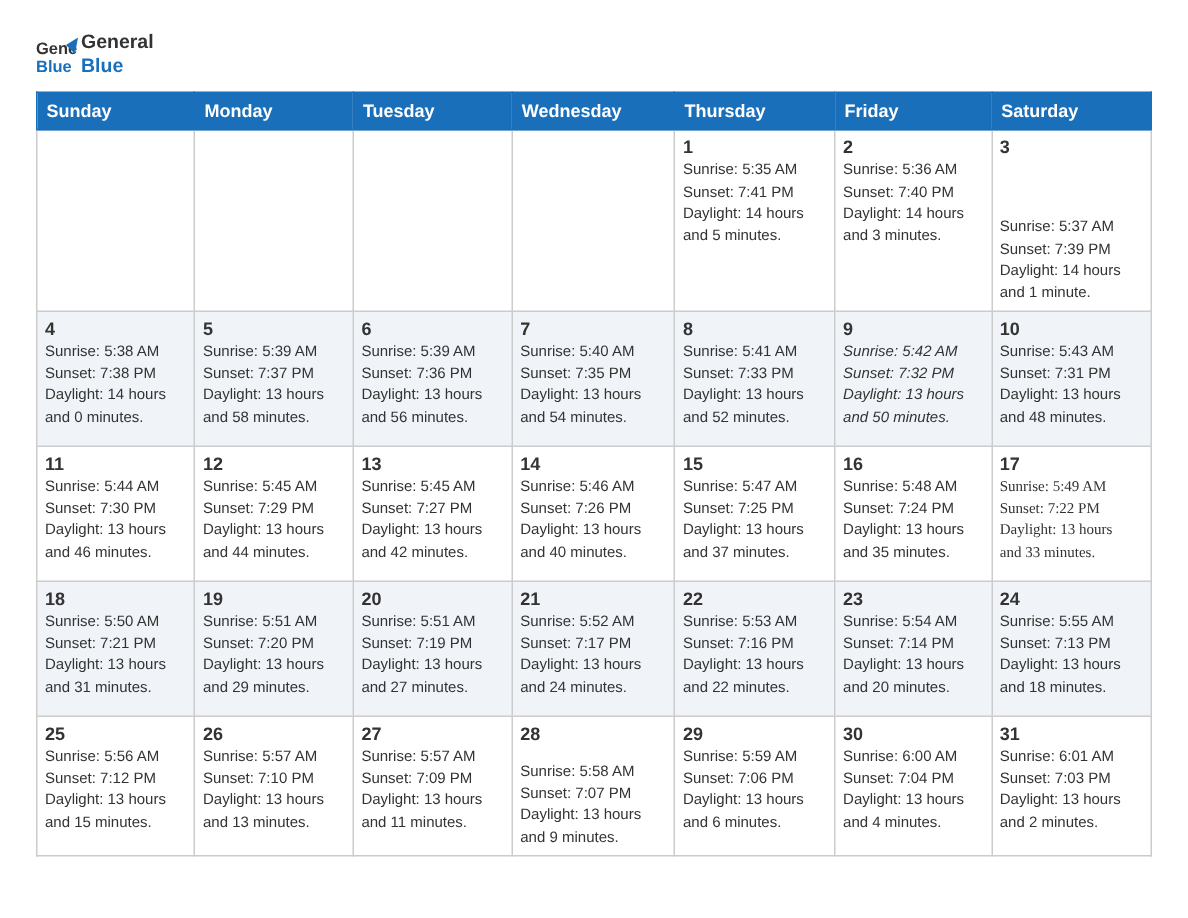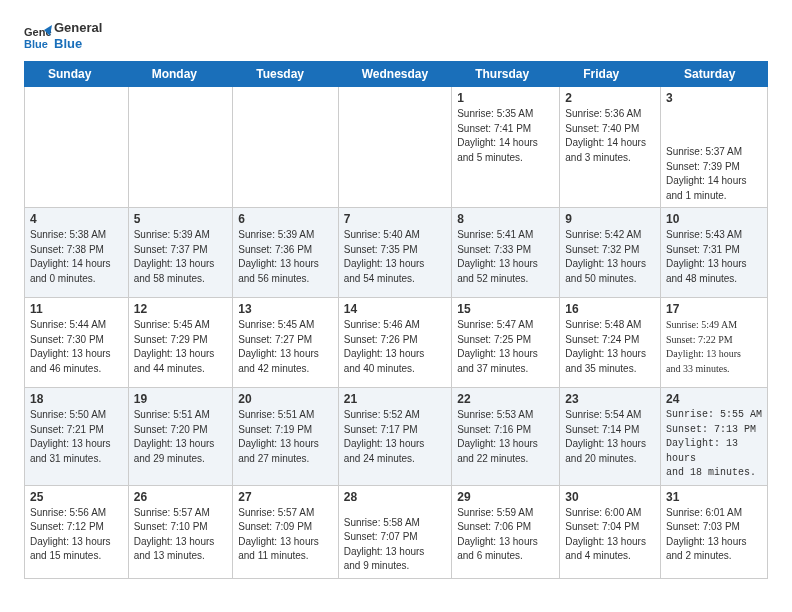--- a/index.html
+++ b/index.html
@@ -43,21 +43,21 @@
     .calendar-table {
       width: 100%;
       border-collapse: collapse;
       margin-top: 10px;
       font-size: 11px;
     }
     .calendar-table thead tr th {
       background-color: #1a6fba;
       color: #fff;
       text-align: left;
-      padding: 5px 23px;
+      padding: 5px 6px;
       font-size: 12px;
       font-weight: bold;
       border: 1px solid #1a6fba;
     }
     .calendar-table tbody tr td {
       border: 1px solid #ccc;
       vertical-align: top;
       padding: 4px 5px;
       width: 113px;
       min-height: 80px;
@@ -177,21 +177,21 @@
         </td>
         <td>
           <span class="day-num">8</span>
           <div class="day-info" style="white-space: pre-line;">Sunrise: 5:41 AM
 Sunset: 7:33 PM
 Daylight: 13 hours
 and 52 minutes.</div>
         </td>
         <td>
           <span class="day-num">9</span>
-          <div class="day-info" style="white-space: pre-line;">Sunrise: 5:42 AM
+          <div class="day-info" style="white-space: pre-line; font-style: italic;">Sunrise: 5:42 AM
 Sunset: 7:32 PM
 Daylight: 13 hours
 and 50 minutes.</div>
         </td>
         <td>
           <span class="day-num">10</span>
           <div class="day-info" style="white-space: pre-line;">Sunrise: 5:43 AM
 Sunset: 7:31 PM
 Daylight: 13 hours
 and 48 minutes.</div>
@@ -286,21 +286,21 @@
         </td>
         <td>
           <span class="day-num">23</span>
           <div class="day-info" style="white-space: pre-line;">Sunrise: 5:54 AM
 Sunset: 7:14 PM
 Daylight: 13 hours
 and 20 minutes.</div>
         </td>
         <td>
           <span class="day-num">24</span>
-          <div class="day-info" style="white-space: pre-line; font-family: Liberation Mono, monospace;">Sunrise: 5:55 AM
+          <div class="day-info" style="white-space: pre-line;">Sunrise: 5:55 AM
 Sunset: 7:13 PM
 Daylight: 13 hours
 and 18 minutes.</div>
         </td>
       </tr>
       <tr>
         <td>
           <span class="day-num">25</span>
           <div class="day-info" style="white-space: pre-line;">Sunrise: 5:56 AM
 Sunset: 7:12 PM

